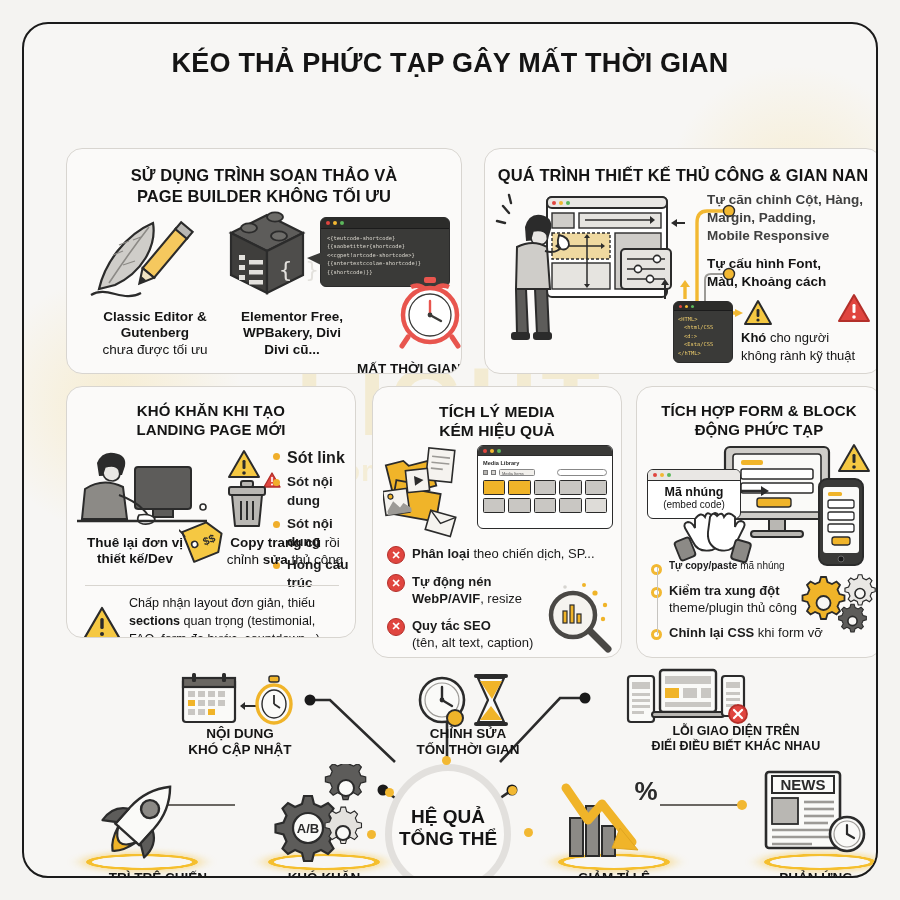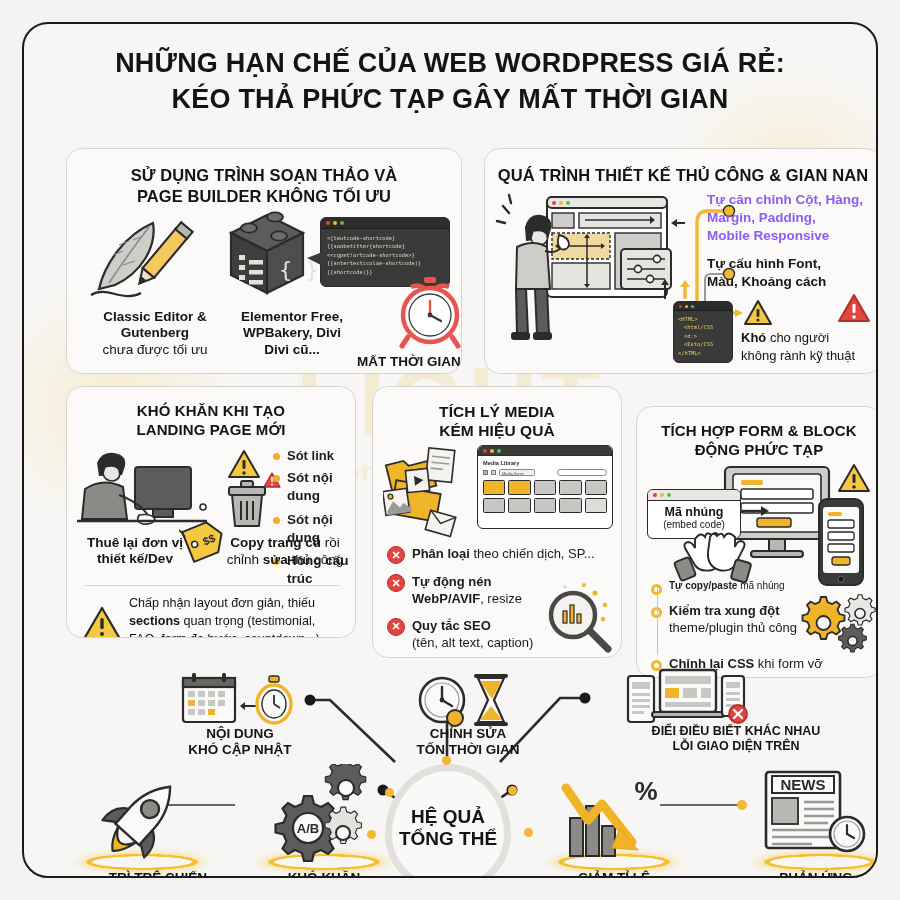--- a/index.html
+++ b/index.html
@@ -50,21 +50,21 @@
   .card-title {
     text-align: center; font-weight: 800; color: #141414;
     letter-spacing: .1px; line-height: 1.25;
   }
   .ct-line { display:block; white-space: nowrap; }
 
   #card1 { left: 42px; top: 124px; width: 396px; height: 226px; }
   #card2 { left: 460px; top: 124px; width: 398px; height: 226px; }
   #card3 { left: 42px; top: 362px; width: 290px; height: 252px; }
   #card4 { left: 348px; top: 362px; width: 250px; height: 272px; }
-  #card5 { left: 612px; top: 382px; width: 246px; height: 272px; }
+  #card5 { left: 612px; top: 362px; width: 246px; height: 272px; }
 
   #card1 .card-title, #card2 .card-title { font-size: 16.5px; margin-top: 16px; }
   #card3 .card-title, #card4 .card-title, #card5 .card-title { font-size: 15px; margin-top: 15px; }
   #card4 .card-title { font-size: 15.5px; }
 
   
   .cap { font-weight: 800; color:#141414; text-align:center; line-height:1.22; }
   .cap .sub { font-weight: 400; display:block; }
   .bullet-list { list-style:none; }
   .bl-item { display:flex; align-items:flex-start; gap:7px; margin-bottom: 5px; }
@@ -109,21 +109,20 @@
 <div id="frame">
 
   <div class="watermark">
     <span>LIGHT</span>
     <small>Nhóm thiết kế - Đẹp</small>
   </div>
   <div class="glowbg" style="left:-40px;top:250px;width:260px;height:260px;"></div>
   <div class="glowbg" style="left:640px;top:40px;width:260px;height:260px;"></div>
 
   <div id="title">
-    <span class="l">NHỮNG HẠN CHẾ CỦA WEB WORDPRESS GIÁ RẺ:</span>
     <span class="l">KÉO THẢ PHỨC TẠP GÂY MẤT THỜI GIAN</span>
   </div>
 
   <div class="card" id="card1">
     <div class="card-title">
       <span class="ct-line">SỬ DỤNG TRÌNH SOẠN THẢO VÀ</span>
       <span class="ct-line">PAGE BUILDER KHÔNG TỐI ƯU</span>
     </div>
 
     <svg width="120" height="95" style="position:absolute;left:12px;top:62px">
@@ -186,21 +185,21 @@
     </svg>
 
     <div class="cap" style="position:absolute;left:150px;top:160px;width:150px;font-size:13.5px;white-space:pre-line">Elementor Free,
 WPBakery, Divi
 Divi cũ...</div>
     <div class="cap" style="position:absolute;left:14px;top:160px;width:148px;font-size:13.5px">
       <span style="white-space:pre-line">Classic Editor &amp;
 Gutenberg</span>
       <span class="sub">chưa được tối ưu</span>
     </div>
-    <div class="cap" style="position:absolute;left:290px;top:205px;width:104px;font-size:13.5px">MẤT THỜI GIAN</div>
+    <div class="cap" style="position:absolute;left:290px;top:212px;width:104px;font-size:13.5px">MẤT THỜI GIAN</div>
   </div>
 
   <div class="card" id="card2">
     <div class="card-title">
       <span class="ct-line">QUÁ TRÌNH THIẾT KẾ THỦ CÔNG &amp; GIAN NAN</span>
     </div>
 
     <svg width="210" height="155" style="position:absolute;left:10px;top:42px">
 
       <rect x="52" y="6" width="120" height="100" rx="5" fill="#fff" stroke="#2b2b2b" stroke-width="2"></rect>
@@ -250,21 +249,21 @@
       <path d="M50 118 L50 102" stroke="#f2b832" stroke-width="3.4" fill="none"></path>
         <path d="M45 106 l5 -7 5 7" fill="#f2b832"></path>
       <path d="M92 30 L72 30 Q62 30 62 42 L62 120 Q62 132 74 132 L104 132" stroke="#f2b832" stroke-width="3.4" fill="none"></path>
       <path d="M100 128 l8 4 -8 4" fill="#f2b832"></path>
       <path d="M92 93 L76 93 Q70 93 70 99 L70 128" stroke="#9c9a96" stroke-width="2" fill="none"></path>
       <circle cx="94" cy="30" r="5.5" fill="#f2b832" stroke="#2b2b2b" stroke-width="1.4"></circle>
       <circle cx="94" cy="93" r="5.5" fill="#f2b832" stroke="#2b2b2b" stroke-width="1.4"></circle>
     </svg>
 
     <div style="position:absolute;left:222px;top:42px;width:172px;">
-      <div style="font-size:13.5px;font-weight:700;color:#8b5cf6;line-height:1.35;white-space:pre-line">Tự căn chỉnh Cột, Hàng,
+      <div style="font-size:13.5px;font-weight:700;color:#404040;line-height:1.35;white-space:pre-line">Tự căn chỉnh Cột, Hàng,
 Margin, Padding,
 Mobile Responsive</div>
     </div>
     <div style="position:absolute;left:222px;top:106px;width:172px;">
       <div style="font-size:13.5px;font-weight:700;color:#141414;line-height:1.35;white-space:pre-line">Tự cấu hình Font,
 Màu, Khoảng cách</div>
     </div>
 
     <div class="win dark" style="position:absolute;left:188px;top:152px;width:60px;height:62px;">
       <div class="bar" style="height:9px">
@@ -341,21 +340,21 @@
       <rect x="16" y="4" width="12" height="6" rx="2" fill="#b9b7b3" stroke="#2b2b2b" stroke-width="2"></rect>
       <path d="M7 18 L10 49 L34 49 L37 18 Z" fill="#b9b7b3" stroke="#2b2b2b" stroke-width="2" stroke-linejoin="round"></path>
       <line x1="16" y1="24" x2="16" y2="43" stroke="#2b2b2b" stroke-width="2"></line>
       <line x1="22" y1="24" x2="22" y2="43" stroke="#2b2b2b" stroke-width="2"></line>
       <line x1="28" y1="24" x2="28" y2="43" stroke="#2b2b2b" stroke-width="2"></line>
     </svg>
 
     <ul class="bullet-list" style="position:absolute;left:206px;top:60px;width:84px">
       <li class="bl-item">
           <span class="dot"></span>
-          <span class="txt" style="font-size:13px;font-weight:700">Sót link</span>
+          <span class="txt" style="font-size:16px;font-weight:700">Sót link</span>
         </li>
       <li class="bl-item">
           <span class="dot"></span>
           <span class="txt" style="font-size:13.5px;font-weight:700">Sót nội dung</span>
         </li>
       <li class="bl-item">
           <span class="dot"></span>
           <span class="txt" style="font-size:13.5px;font-weight:700">Sót nội dung</span>
         </li>
       <li class="bl-item">
@@ -539,21 +538,21 @@
       <div style="position:absolute;left:5.5px;top:8px;width:1.6px;height:68px;background:#c6c4c0"></div>
       <div class="bl-item">
         <span class="ring"></span>
         <span class="txt" style="font-size:10px"><b>Tự copy/paste</b><span> mã nhúng</span></span>
       </div>
       <div class="bl-item" style="margin-top:7px">
         <span class="ring"></span>
         <span class="txt" style="font-size:13px"><b>Kiểm tra xung đột</b><span style="white-space:pre-line">
 theme/plugin thủ công</span></span>
       </div>
-      <div class="bl-item" style="margin-top:18px">
+      <div class="bl-item" style="margin-top:7px">
         <span class="ring"></span>
         <span class="txt" style="font-size:13px"><b>Chỉnh lại CSS</b><span> khi form vỡ</span></span>
       </div>
     </div>
 
     <svg width="80" height="72" style="position:absolute;left:160px;top:182px">
       <g fill="#f0b429" stroke="#2b2b2b" stroke-width="1.8">
         <path d="M24 8 l5 0 1.5 5 4.5 2 4.5-2.5 3.5 3.5 -2.5 4.5 2 4.5 5 1.5 0 5 -5 1.5 -2 4.5 2.5 4.5 -3.5 3.5 -4.5-2.5 -4.5 2 -1.5 5 -5 0 -1.5-5 -4.5-2 -4.5 2.5 -3.5-3.5 2.5-4.5 -2-4.5 -5-1.5 0-5 5-1.5 2-4.5 -2.5-4.5 3.5-3.5 4.5 2.5 4.5-2 Z"></path>
       </g>
       <circle cx="26.5" cy="34" r="7" fill="#f7f6f4" stroke="#2b2b2b" stroke-width="1.8"></circle>
@@ -655,22 +654,22 @@
       <g fill="#c9c7c3">
           <rect x="104" y="16" width="14" height="6"></rect>
           <rect x="104" y="26" width="14" height="3"></rect>
           <rect x="104" y="32" width="14" height="3"></rect>
           <rect x="104" y="38" width="10" height="3"></rect>
         </g>
       <circle cx="116" cy="48" r="9" fill="#e0453f" stroke="#b32f2a" stroke-width="1.8"></circle>
       <path d="M112 44 l8 8 M120 44 l-8 8" stroke="#fff" stroke-width="2.2" stroke-linecap="round"></path>
     </svg>
     <div class="node-label sm" style="left:562px;top:58px;width:300px">
+      <div>LỖI GIAO DIỆN TRÊN</div>
       <div>ĐIỂI ĐIỀU BIẾT KHÁC NHAU</div>
-      <div>LỖI GIAO DIỆN TRÊN</div>
     </div>
 
     <div class="halo" style="left:62px;top:176px;width:112px;height:40px"></div>
     <svg width="92" height="92" style="position:absolute;left:72px;top:106px">
       <g transform="rotate(42 46 46)">
         <path d="M46 4 q16 18 16 42 l0 22 -32 0 0-22 q0-24 16-42 Z" fill="#fafaf8" stroke="#2b2b2b" stroke-width="2.4"></path>
         <circle cx="46" cy="34" r="9" fill="#8c8a86" stroke="#2b2b2b" stroke-width="2.4"></circle>
         <path d="M30 48 q-14 8 -12 26 l12 -8 Z" fill="#5d5c5a" stroke="#2b2b2b" stroke-width="2.2" stroke-linejoin="round"></path>
         <path d="M62 48 q14 8 12 26 l-12 -8 Z" fill="#5d5c5a" stroke="#2b2b2b" stroke-width="2.2" stroke-linejoin="round"></path>
         <path d="M34 68 q12 22 24 0 q-4 16 -12 22 q-8 -6 -12 -22 Z" fill="#f0b429" stroke="#2b2b2b" stroke-width="2.2" stroke-linejoin="round"></path>

